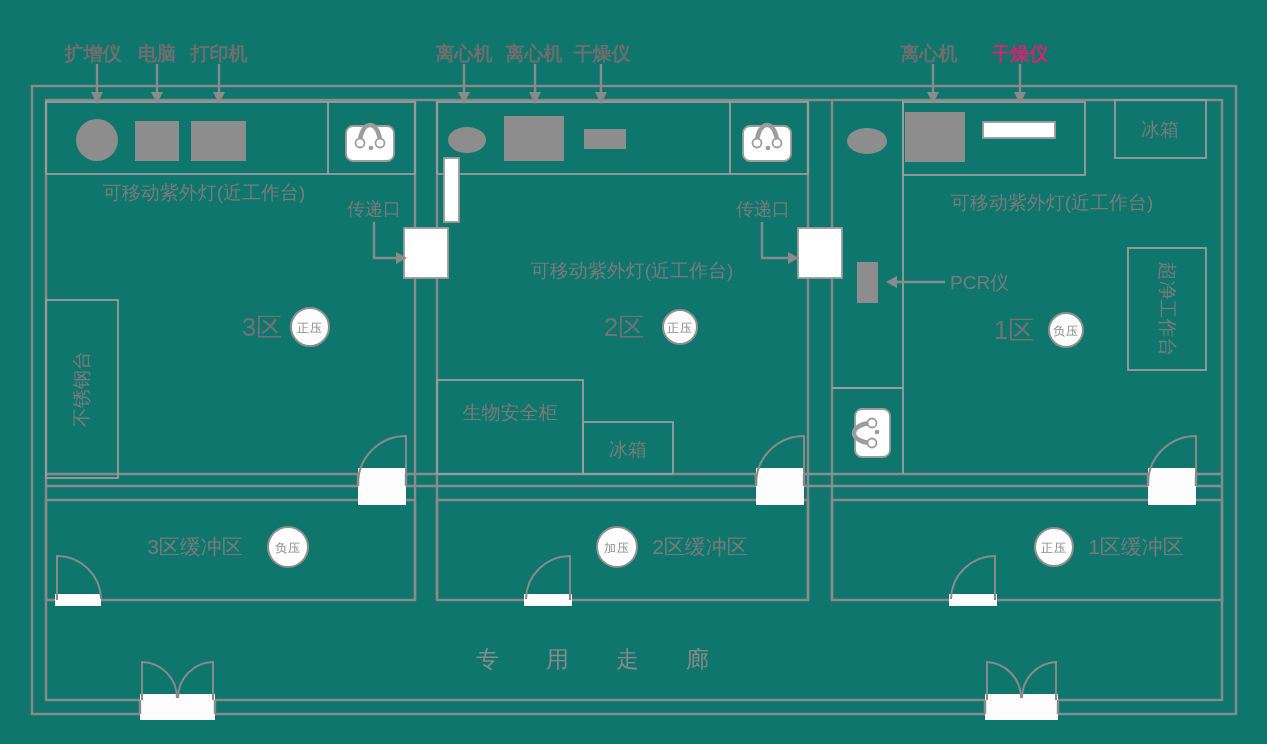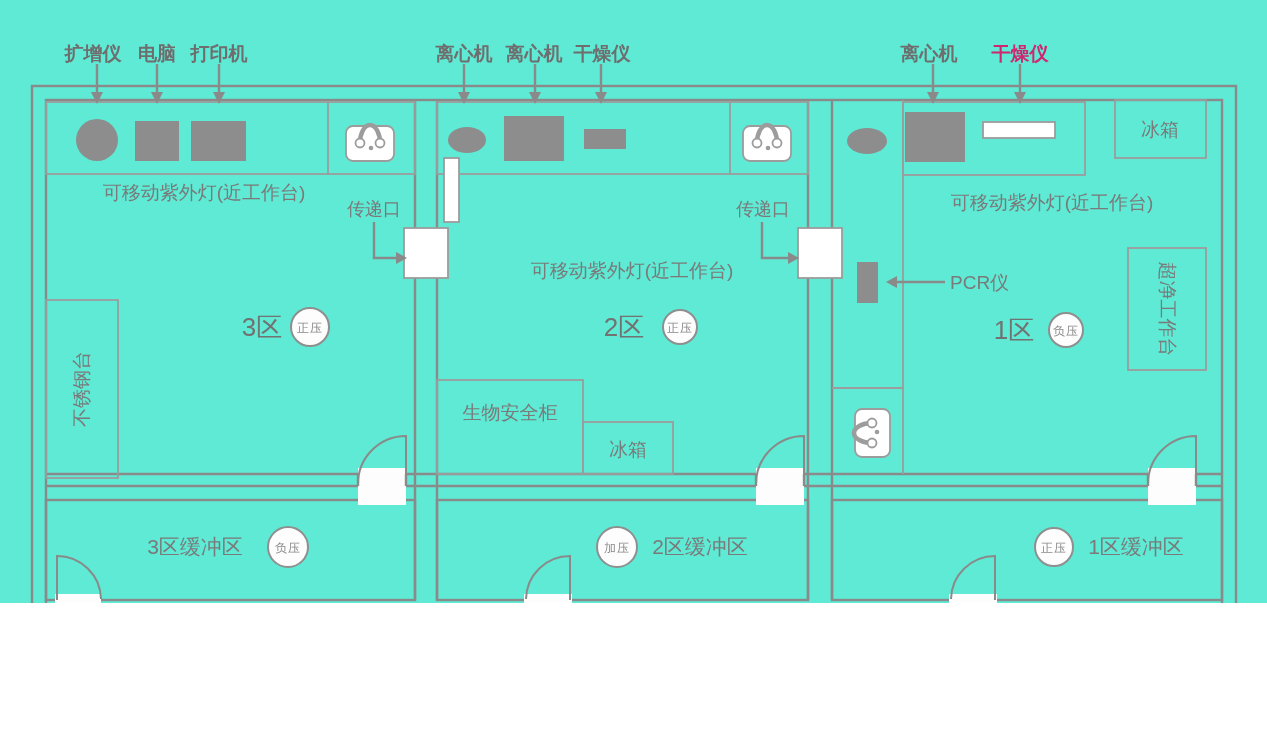--- a/index.html
+++ b/index.html
@@ -1,16 +1,16 @@
 <!DOCTYPE html>
 <html><head>
 <meta charset="utf-8">
 <style>
   html,body{margin:0;padding:0;background:#ffffff;}
-  .stage{position:relative;width:1267px;height:603px;background:#5eead4;overflow:hidden;
+  .stage{position:relative;width:1267px;height:744px;background:#0f766e;overflow:hidden;
          font-family:"Liberation Sans","DejaVu Sans",sans-serif;}
   svg{position:absolute;left:0;top:0;}
   .wall{stroke:#8a8a8a;stroke-width:2.4;fill:none;}
   .thin{stroke:#9c9c9c;stroke-width:1.8;fill:none;}
   .fix{stroke:#9c9c9c;stroke-width:1.8;fill:#ffffff;}
   .door{stroke:#8a8a8a;stroke-width:2;fill:none;}
   .wh{fill:#fdfdfd;stroke:none;}
   .equip{fill:#8d8d8d;stroke:none;}
   .arrow{stroke:#8a8a8a;stroke-width:2.4;fill:none;}
   .ah{fill:#8a8a8a;stroke:none;}

